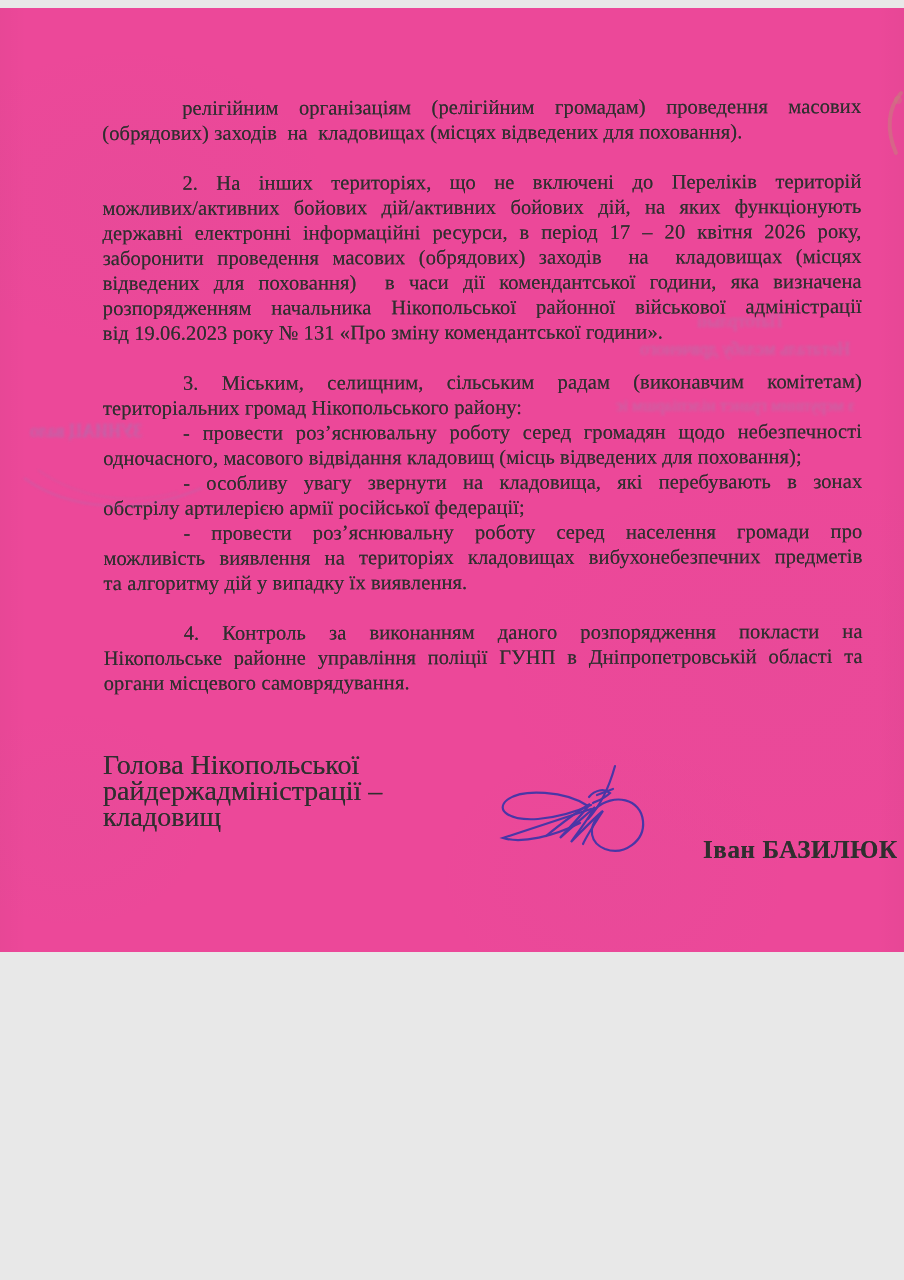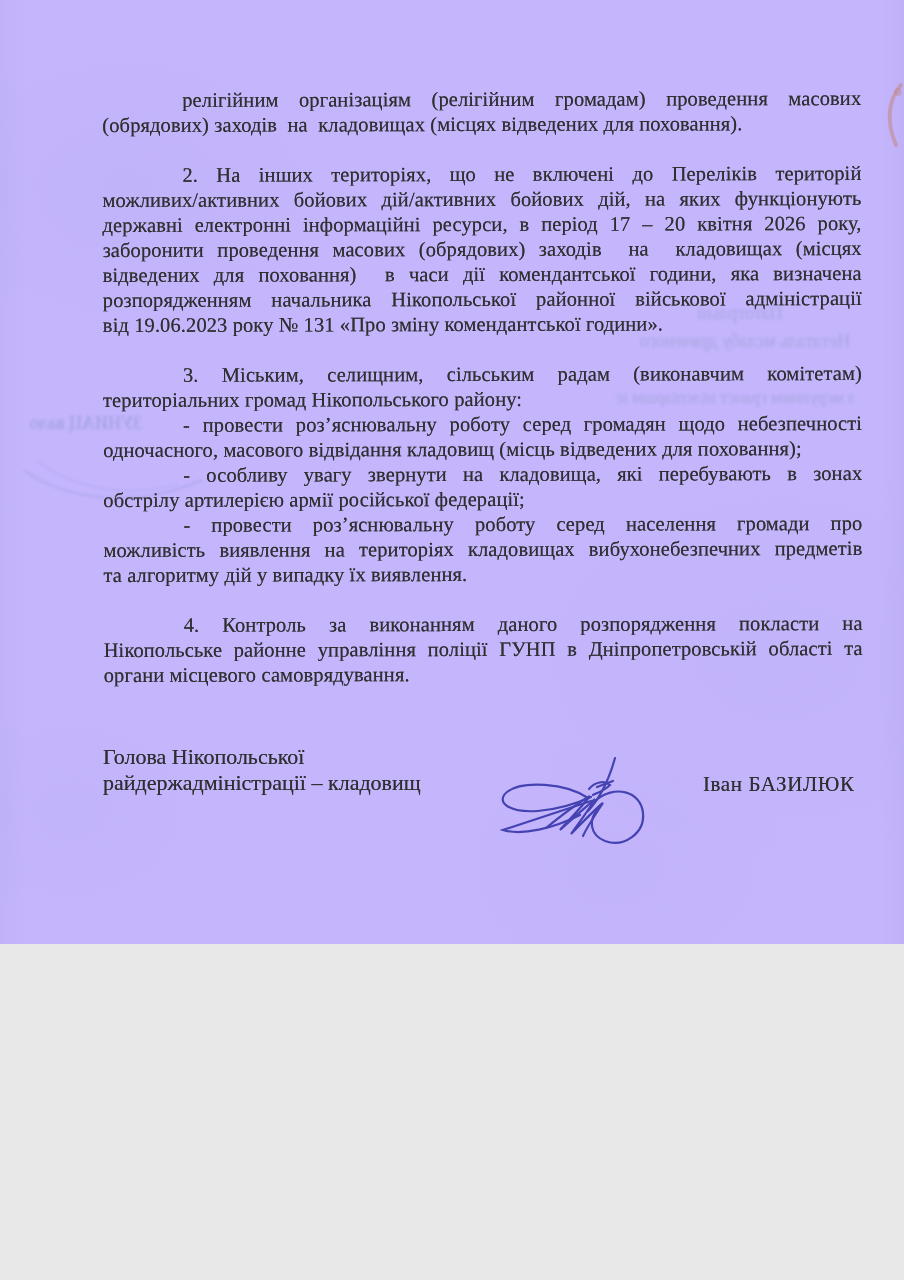--- a/index.html
+++ b/index.html
@@ -1,18 +1,18 @@
 <!DOCTYPE html>
 <html><head>
 <meta charset="utf-8">
 <style>
   html,body { margin:0; padding:0; background:#e8e8e8; }
   .page {
-    position:relative; width:904px; height:944px; margin:0 auto;
-    background:#c4b5fd; overflow:hidden;
+    position:relative; width:904px; height:944px; margin:8px auto;
+    background:#ec4899; overflow:hidden;
     font-family:"Liberation Serif","DejaVu Serif",serif;
     color:#2f2f2f;
   }
   
   .page::before {
     content:""; position:absolute; inset:0; pointer-events:none;
     background:
       radial-gradient(ellipse 300px 220px at 14% 20%, rgba(120,120,140,0.035), transparent 70%),
       radial-gradient(ellipse 420px 300px at 86% 70%, rgba(120,120,140,0.028), transparent 70%),
       radial-gradient(ellipse 260px 200px at 68% 92%, rgba(130,130,145,0.03), transparent 70%),
@@ -26,27 +26,28 @@
     text-shadow:0 0 0.6px rgba(45,45,45,0.75);
     transform:rotate(-0.15deg);
   }
   .para { margin:0; }
   .para + .para { margin-top:25px; }
   .ln { white-space:pre-wrap; text-align:justify; text-align-last:justify; }
   .ln.last { text-align-last:left; }
   .ln.ind { text-indent:80px; }
   .sig-block {
     position:absolute; left:103px; top:744px; width:380px;
-    font-size:22px; line-height:26px;
+    font-size:28px; line-height:26px;
     text-shadow:0 0 0.6px rgba(45,45,45,0.75);
   }
   .sig-name {
-    position:absolute; left:703px; top:772px;
-    font-size:21px; letter-spacing:0.6px; white-space:nowrap;
+    position:absolute; left:703px; top:828px;
+    font-size:25px; letter-spacing:0.6px; white-space:nowrap;
     text-shadow:0 0 0.6px rgba(45,45,45,0.75);
+    font-weight:bold;
   }
   .sig-svg { position:absolute; left:494px; top:756px; }
   .ghost {
     position:absolute; pointer-events:none;
     font-size:18px; color:#8792b8; opacity:0.45;
     filter:blur(1.4px); transform:scaleX(-1);
     white-space:nowrap;
   }
   .ghost.g3 { font-size:17px; }
   .ghost.left-ghost { color:#7d8cc0; opacity:0.55; }

